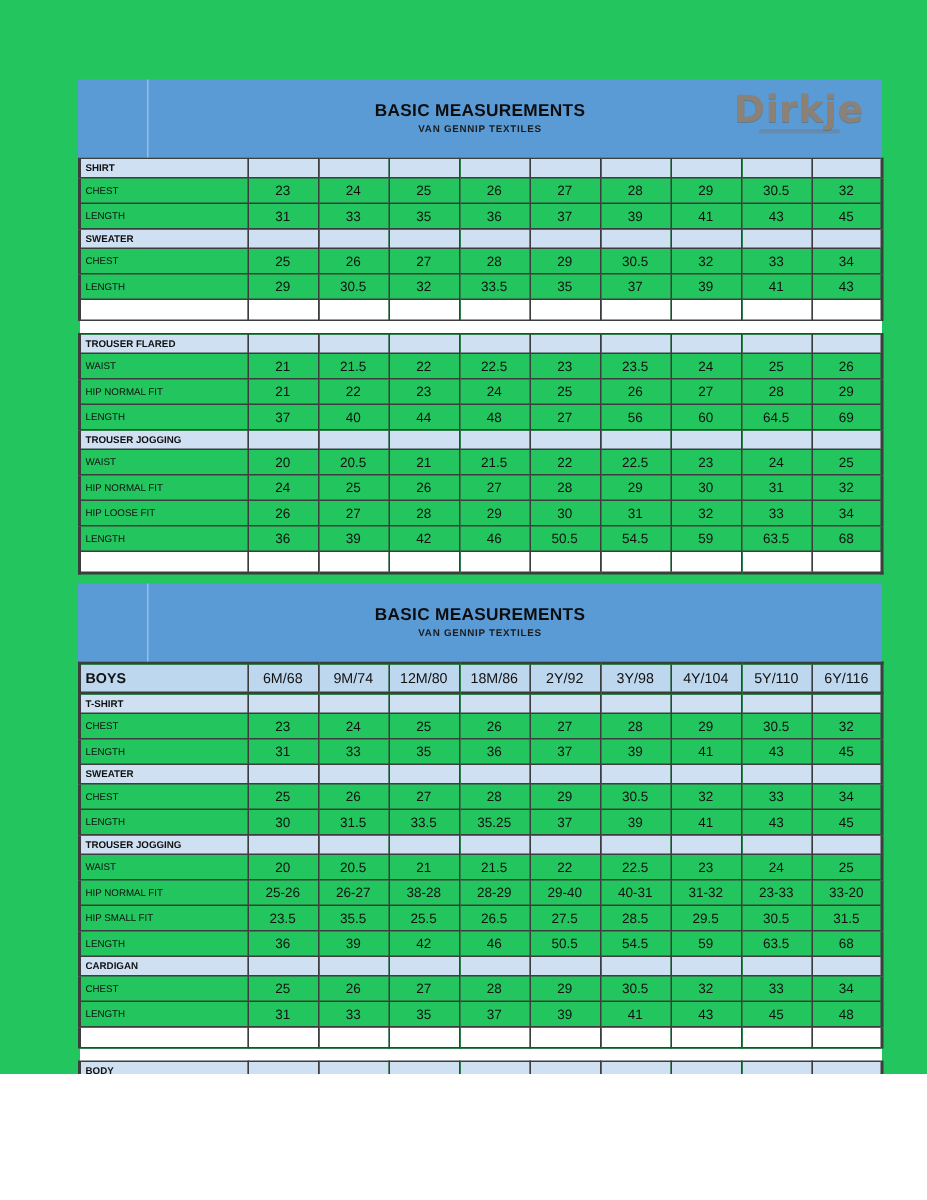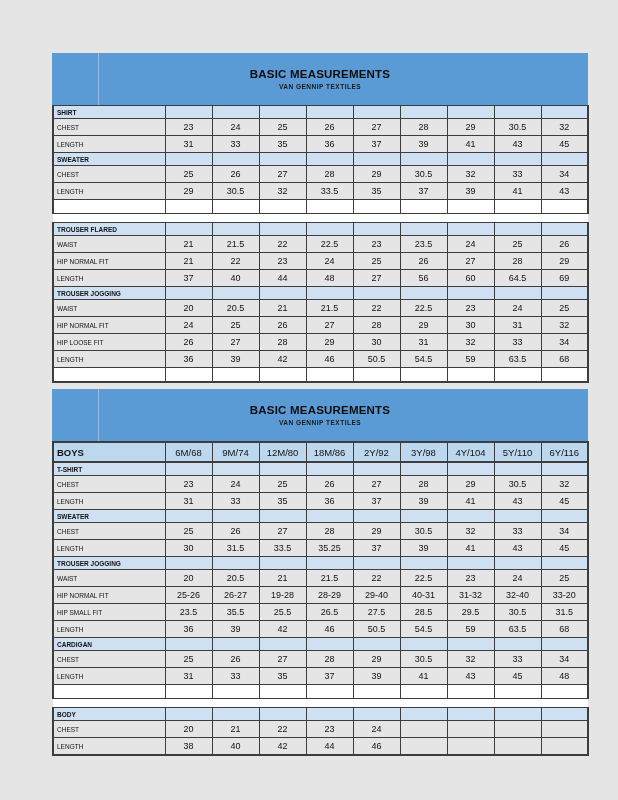--- a/index.html
+++ b/index.html
@@ -1,17 +1,17 @@
 <!DOCTYPE html>
 <html><head>
 <meta charset="utf-8">
 <style>
   html,body{margin:0;padding:0;background:#ffffff;}
   body{width:618px;height:800px;font-family:"Liberation Sans",sans-serif;color:#111;}
-  .page{position:relative;width:618px;height:800px;background:#e5e5e5;overflow:hidden;}
+  .page{position:relative;width:618px;height:716px;background:#22c55e;overflow:hidden;}
   .content{position:absolute;left:52px;top:53px;width:536px;}
 
   .table-block + .table-block{margin-top:6px;}
 
   .band{position:relative;height:52px;display:flex;flex-direction:column;align-items:center;justify-content:center;gap:3px;}
   .band .vline{position:absolute;left:46px;top:0;bottom:0;width:1px;background:rgba(255,255,255,0.35);}
   .band-title{font-size:11.5px;font-weight:bold;letter-spacing:0.2px;color:#0d0d0d;}
   .band-sub{font-size:6.5px;font-weight:bold;letter-spacing:0.5px;color:#1a1a1a;}
   .logo{position:absolute;right:12px;top:7px;text-align:center;}
   .logo-text{font-size:25px;line-height:26px;font-weight:800;letter-spacing:0.5px;
@@ -38,20 +38,24 @@
 <body>
 
 <div class="page">
   <div class="content">
     <div id="tables-root">
         <div class="table-block">
           <div class="band" style="background: rgb(91, 155, 213);">
             <div class="vline"></div>
             <div class="band-title">BASIC MEASUREMENTS</div>
             <div class="band-sub">VAN GENNIP TEXTILES</div>
+            <div class="logo">
+              <div class="logo-text" style="color: rgb(139, 129, 119);">Dirkje</div>
+              <div class="logo-tag"></div>
+            </div>
           </div>
           <table>
             <colgroup>
               <col style="width: 112px;">
               <col style="width: 47px;">
               <col style="width: 47px;">
               <col style="width: 47px;">
               <col style="width: 47px;">
               <col style="width: 47px;">
               <col style="width: 47px;">
@@ -395,26 +399,26 @@
                 <td>22</td>
                 <td>22.5</td>
                 <td>23</td>
                 <td>24</td>
                 <td>25</td>
               </tr>
               <tr class="datarow">
                 <td class="lbl">HIP NORMAL FIT</td>
                 <td>25-26</td>
                 <td>26-27</td>
-                <td>19-28</td>
+                <td>38-28</td>
                 <td>28-29</td>
                 <td>29-40</td>
                 <td>40-31</td>
                 <td>31-32</td>
-                <td>32-40</td>
+                <td>23-33</td>
                 <td>33-20</td>
               </tr>
               <tr class="datarow">
                 <td class="lbl">HIP SMALL FIT</td>
                 <td>23.5</td>
                 <td>35.5</td>
                 <td>25.5</td>
                 <td>26.5</td>
                 <td>27.5</td>
                 <td>28.5</td>

